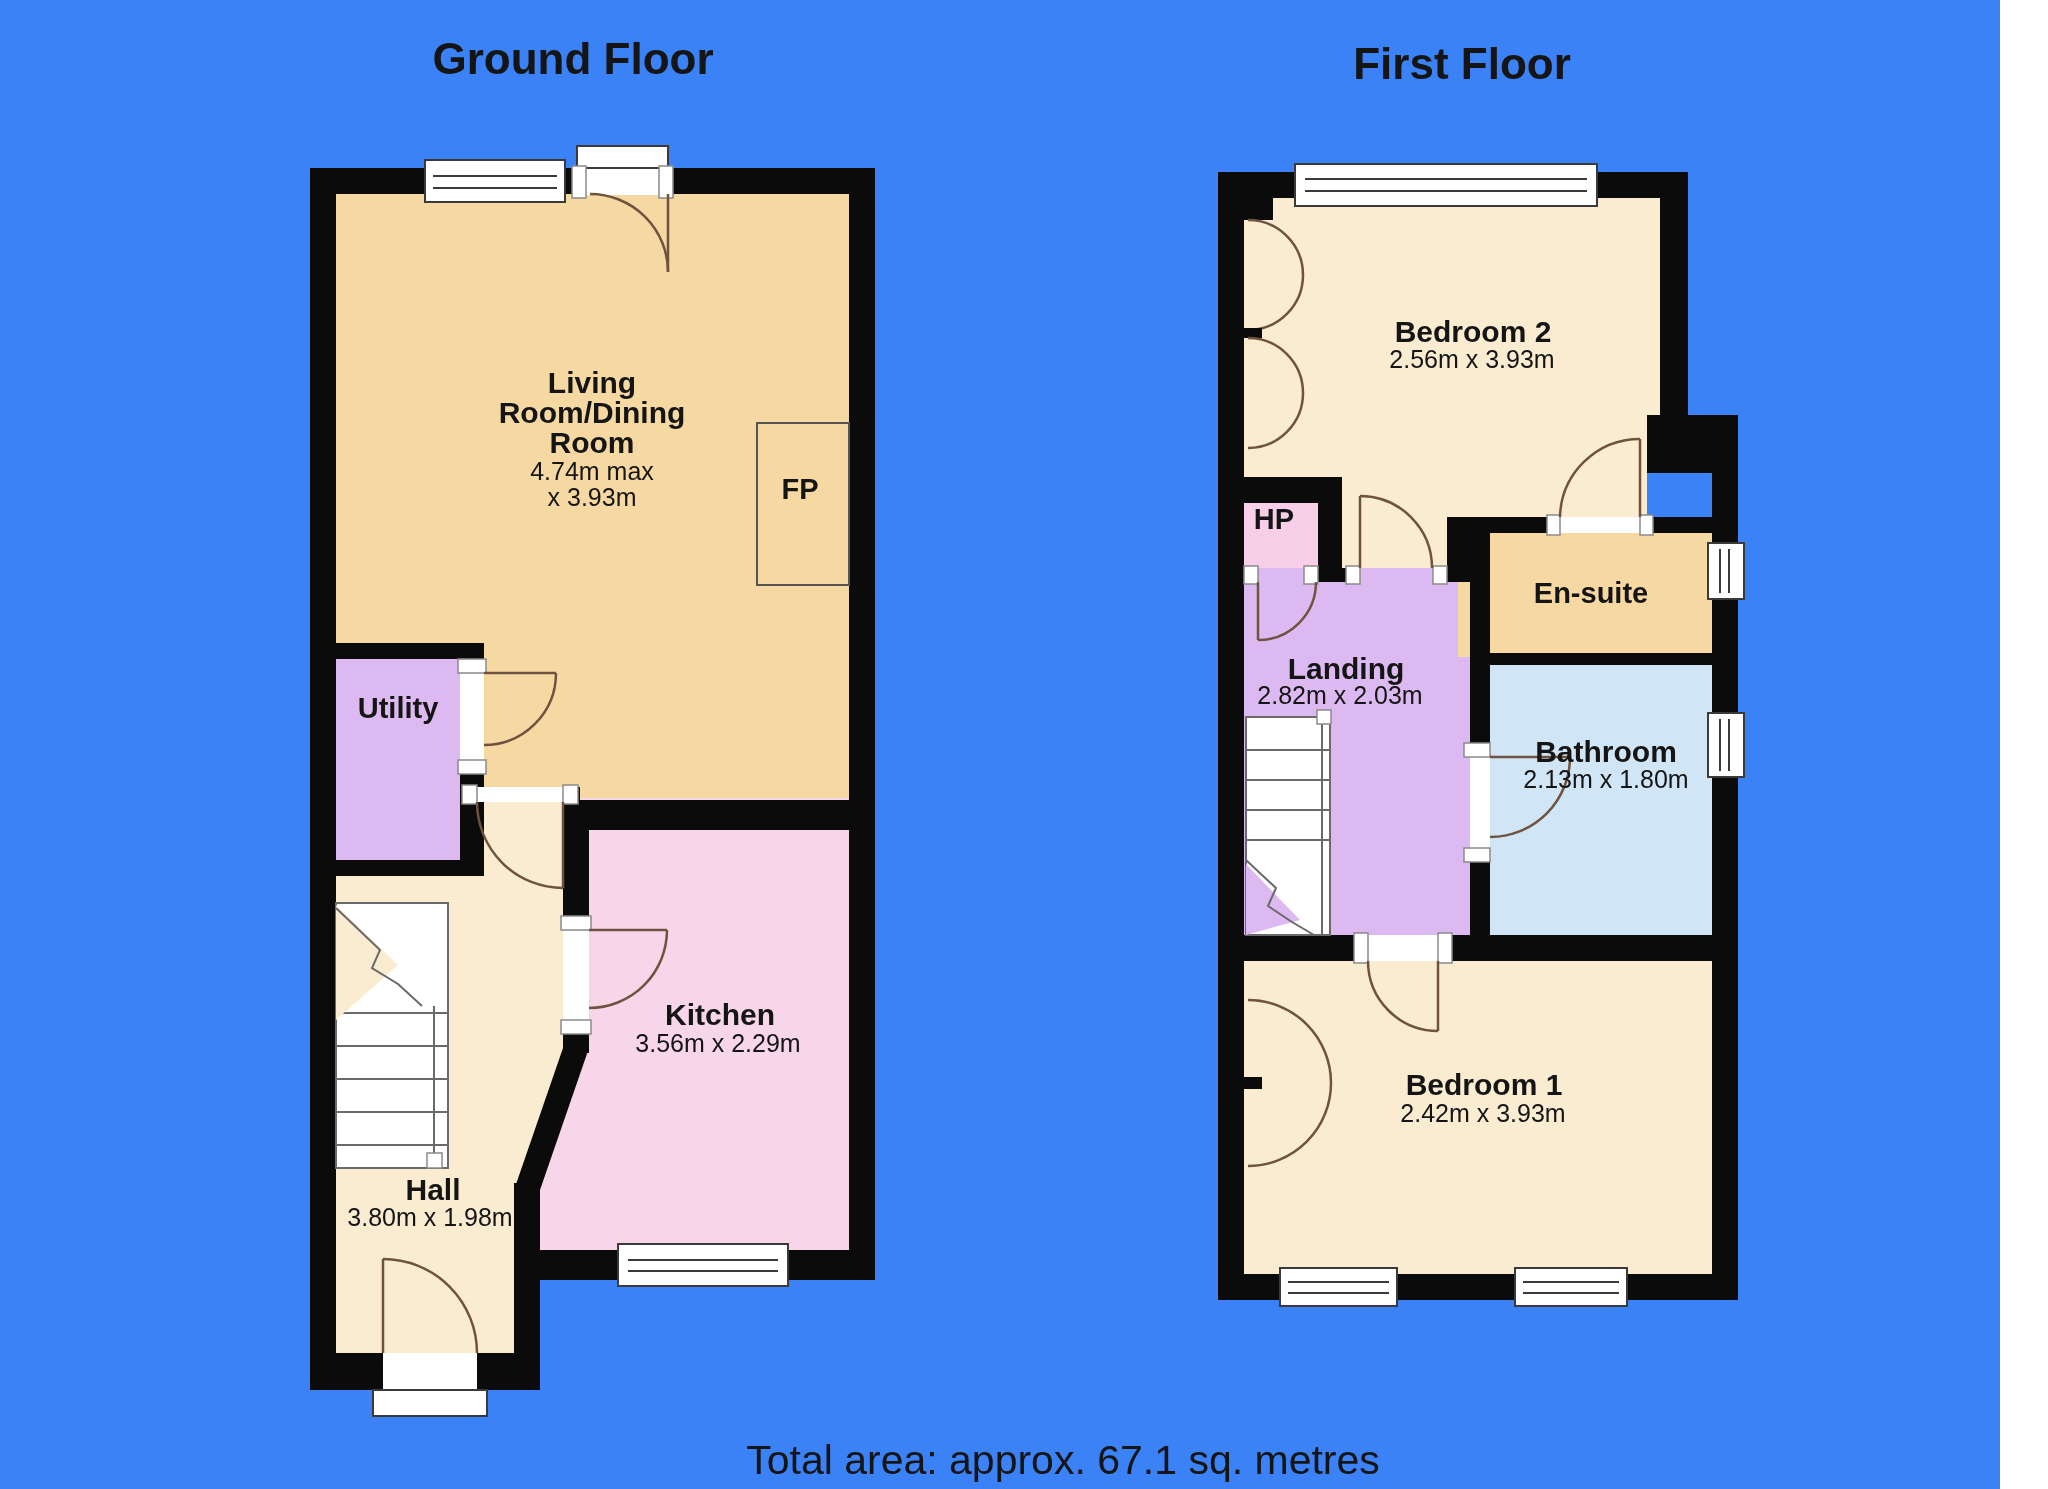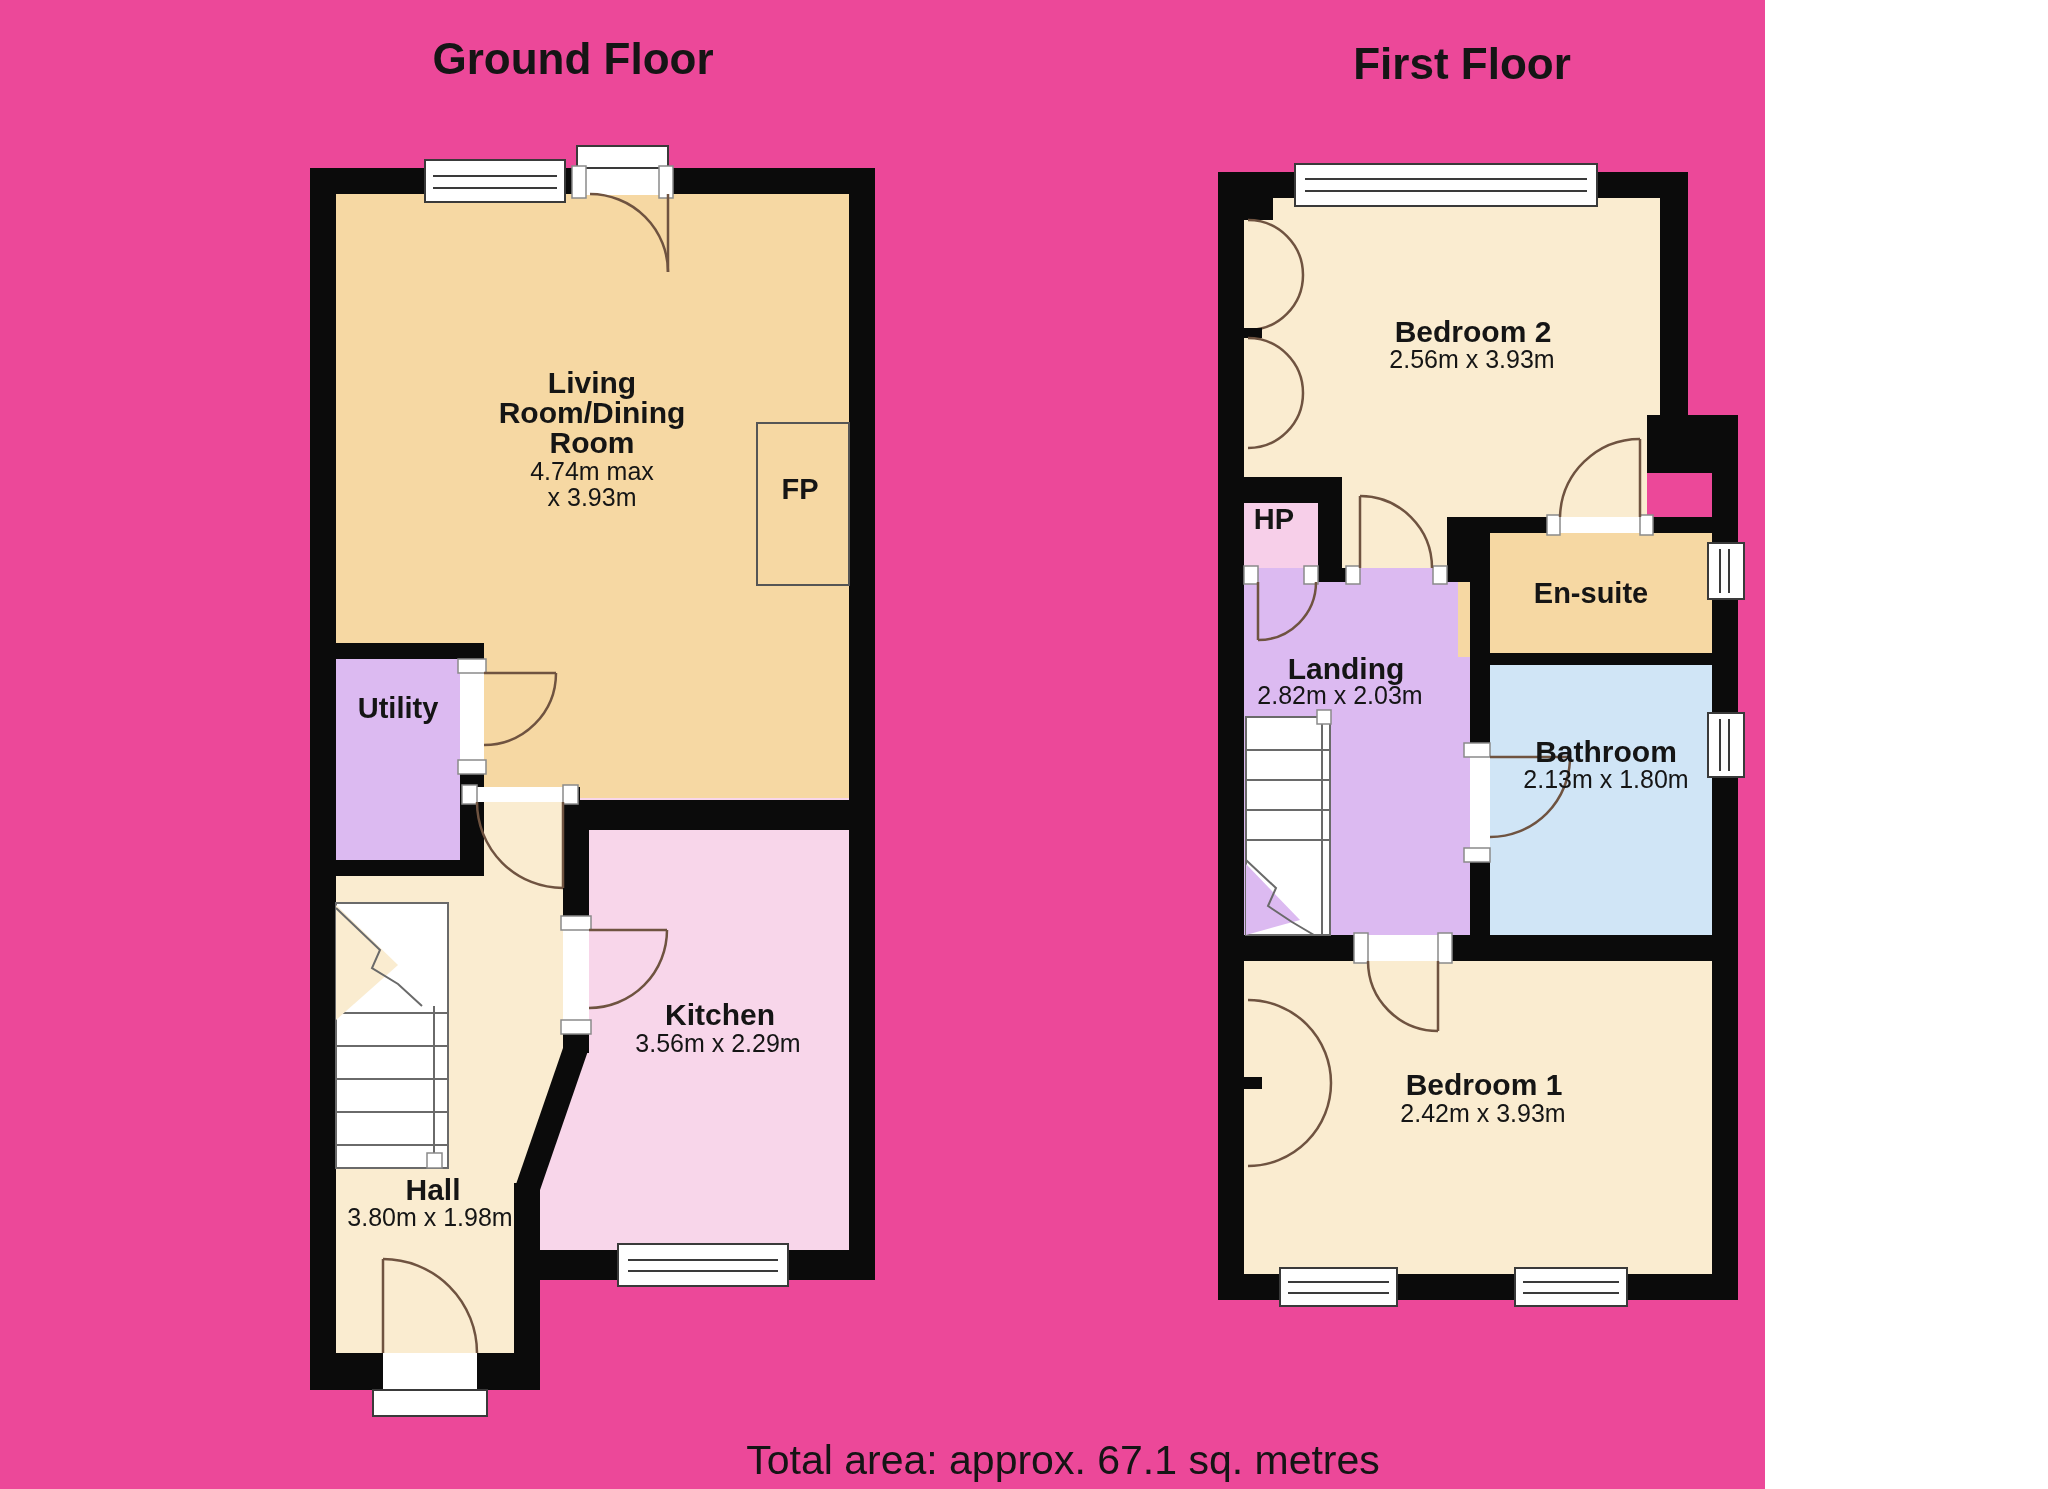--- a/index.html
+++ b/index.html
@@ -1,16 +1,16 @@
 <!DOCTYPE html>
 <html><head>
 <meta charset="utf-8">
 <style>
   html,body{margin:0;padding:0;background:#ffffff;}
-  .page{position:relative;width:1765px;height:1489px;background:#ec4899;overflow:hidden;
+  .page{position:relative;width:2000px;height:1489px;background:#3b82f6;overflow:hidden;
         font-family:"Liberation Sans", sans-serif;}
   svg{position:absolute;left:0;top:0;}
   text{fill:#151515;}
   .floor-title{font-size:44px;font-weight:bold;}
   .room-name{font-size:30px;font-weight:bold;}
   .room-dims{font-size:25px;}
   .room-name-sm{font-size:29px;font-weight:bold;}
   .footer-text{font-size:41px;}
   .wall{fill:#0b0b0b;}
   .f-living{fill:#f6d8a3;}

